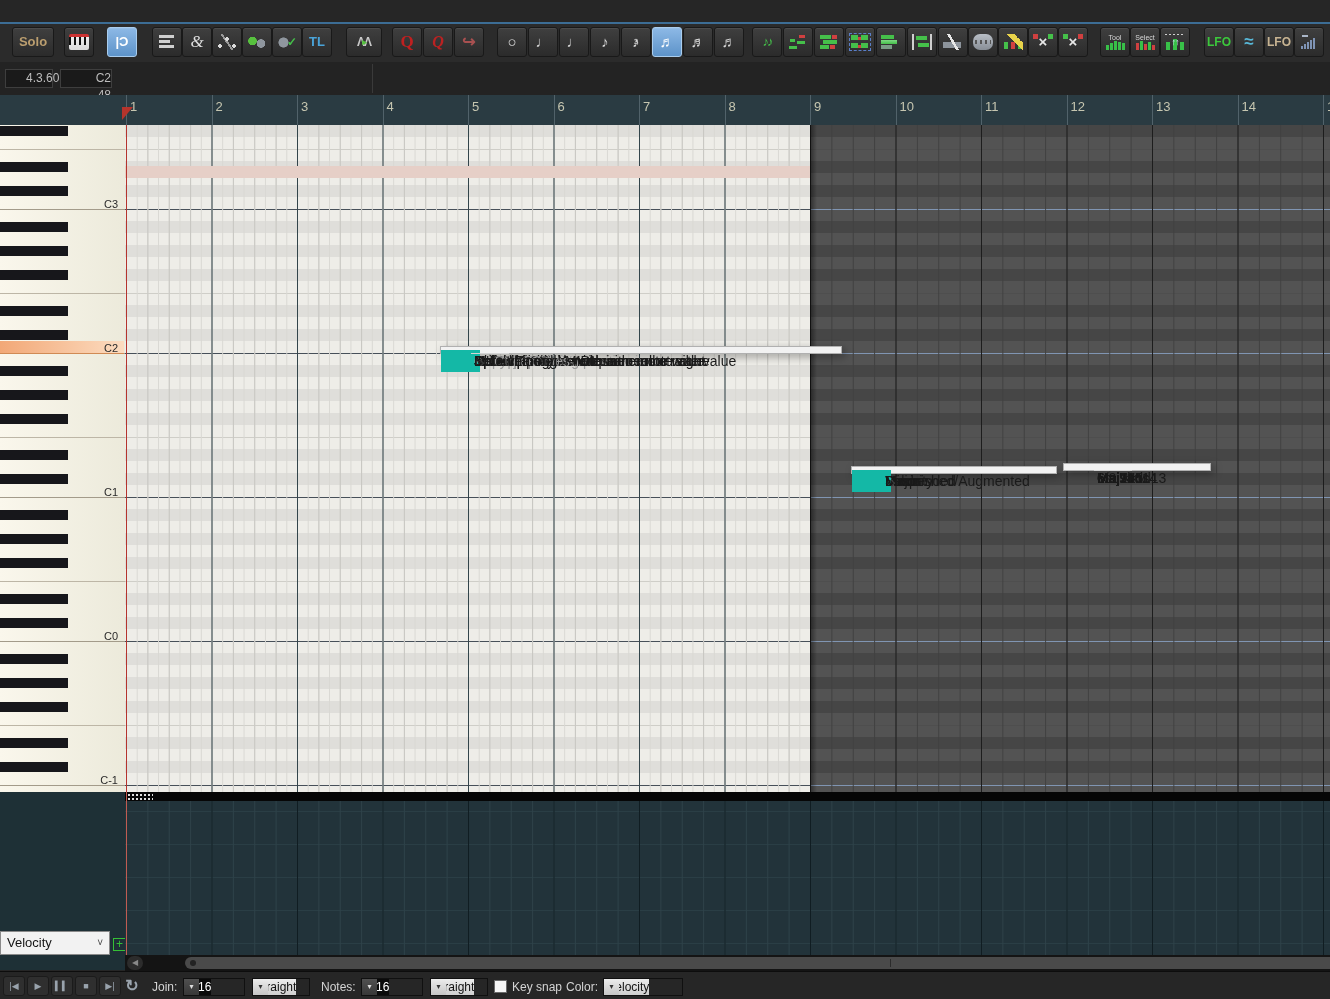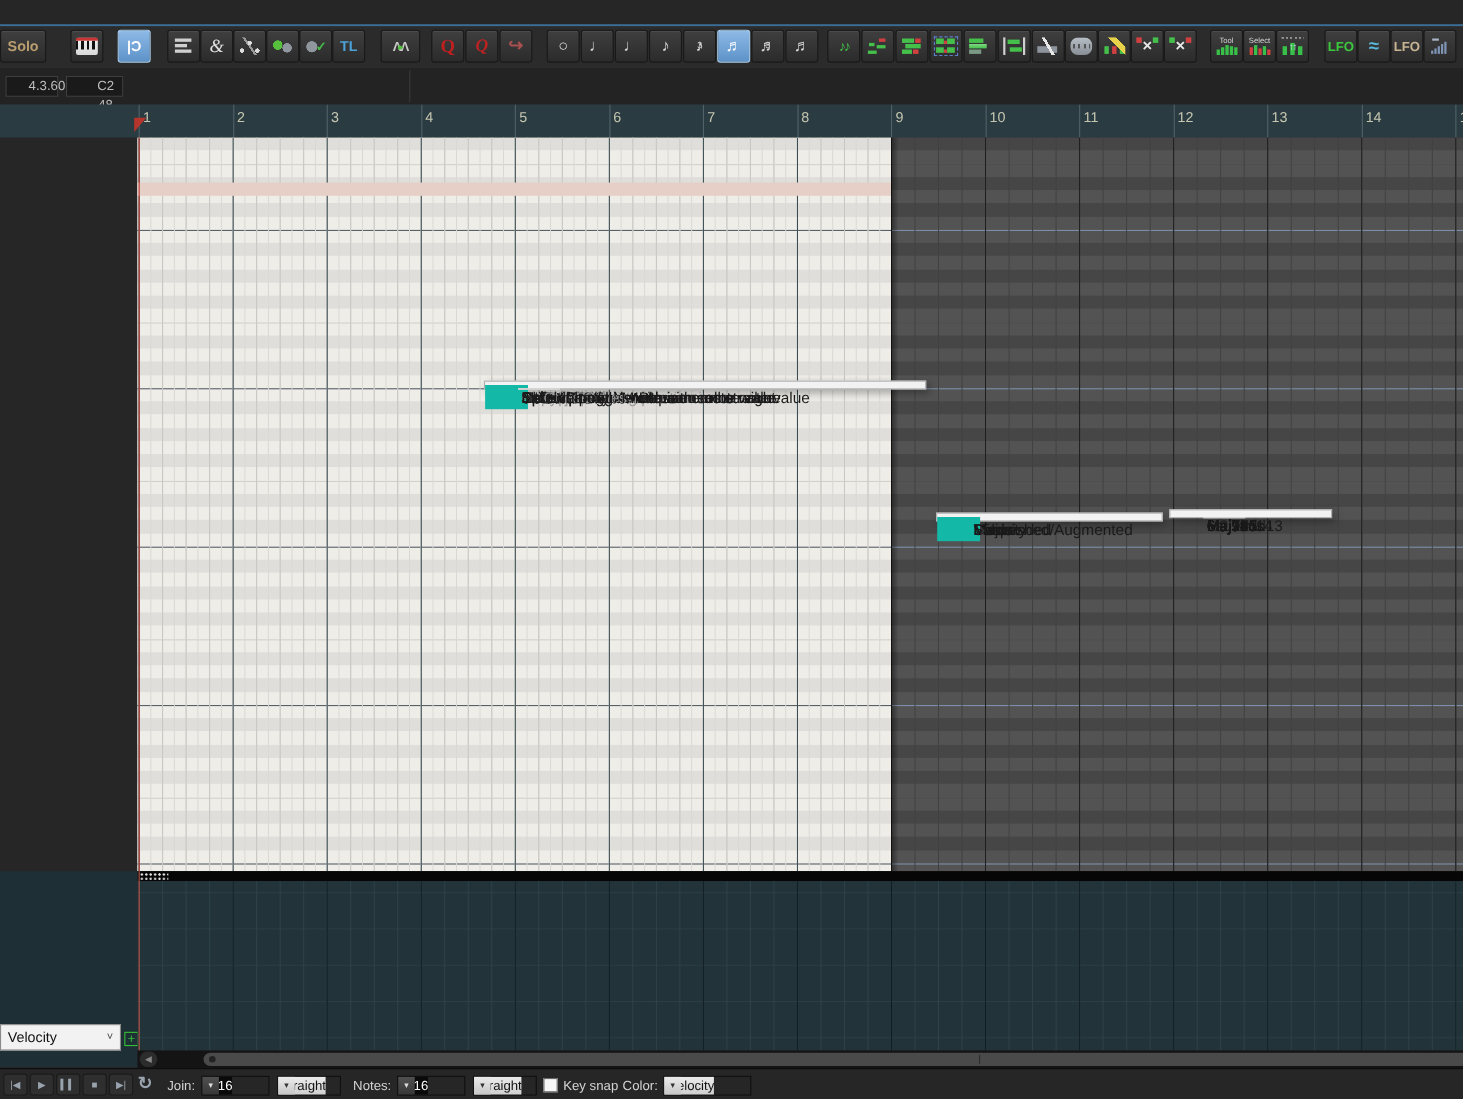--- a/index.html
+++ b/index.html
@@ -120,21 +120,21 @@
       linear-gradient(#aab6c8,#aab6c8) 3px 1px/6px 2px no-repeat,
       linear-gradient(#7f94b5,#7f94b5) 2px 12px/2px 3px no-repeat,
       linear-gradient(#7f94b5,#7f94b5) 5px 10px/2px 5px no-repeat,
       linear-gradient(#7f94b5,#7f94b5) 8px 8px/2px 7px no-repeat,
       linear-gradient(#7f94b5,#7f94b5) 11px 6px/2px 9px no-repeat,
       linear-gradient(#7f94b5,#7f94b5) 14px 4px/2px 11px no-repeat;}
 
   
   .statusbar{left:0;top:62px;width:100%;height:33px;background:#232323;}
   .sbox{top:7px;height:19px;background:#1a1a1a;border:1px solid #3e3e3e;color:#bdbdbd;
-        font-size:12px;line-height:17px;text-align:center;padding-left:20px;}
+        font-size:12px;line-height:17px;text-align:right;padding-left:20px;}
   .sdiv{left:372px;top:2px;width:1px;height:29px;background:#3a3a3a;}
 
   
   .ruler{left:0;top:95px;width:100%;height:30px;background:#2a3b42;overflow:hidden;}
   .ruler .num{top:4px;color:#c6c6b0;font-size:13px;}
   .ruler .tick{top:0;width:1px;height:30px;background:#51626a;}
   .ruler .marker{width:0;height:0;border-top:13px solid #b5342c;border-right:11px solid transparent;}
 
   
   .roll{left:0;top:125px;width:1330px;height:667px;overflow:hidden;}
@@ -228,21 +228,21 @@
   #chordtype-menu{left:851px;top:466px;width:206px;}
   #chord-menu{left:1063px;top:463px;width:148px;}
 </style>
 </head>
 <body>
 
 <div id="root">
   <div class="blueline"></div>
 
   <div class="toolbar" id="toolbar">
-      <div class="tbtn ic-solo" style="left: 0;">
+      <div class="tbtn ic-solo" style="left: 12px;">
         <div class="g">Solo</div>
       </div>
       <div class="tbtn ic-virtual-keyboard" style="left: 64px;">
         <div class="g"></div>
       </div>
       <div class="tbtn ic-dock active" style="left: 107px;">
         <div class="g">|Ɔ</div>
       </div>
       <div class="tbtn ic-event-list" style="left: 152px;">
         <div class="g"></div>
@@ -392,20 +392,28 @@
       <div class="tick" style="left: 1323px;"></div>
       <div class="num" style="left: 1327px;">15</div>
       <div class="marker" style="left: 122px; top: 12px;"></div>
     </div>
 
   <div class="roll">
     <div class="grid-light">
       <div class="pinkrow"></div>
     </div>
     <div class="grid-dark"></div>
+    <div class="keys" id="keys">
+        <div class="keylab" style="top: 73px;">C3</div>
+        <div class="keyhl" style="top: 216px;"></div>
+        <div class="keylab" style="top: 217px;">C2</div>
+        <div class="keylab" style="top: 361px;">C1</div>
+        <div class="keylab" style="top: 505px;">C0</div>
+        <div class="keylab" style="top: 649px;">C-1</div>
+      </div>
   </div>
   <div class="cursor"></div>
 
   <div class="lanediv">
     <div class="handle"></div>
   </div>
   <div class="ccleft">
     <div class="ccselect">
       <span style="position:static">Velocity</span>
       <span class="ca">˅</span>

